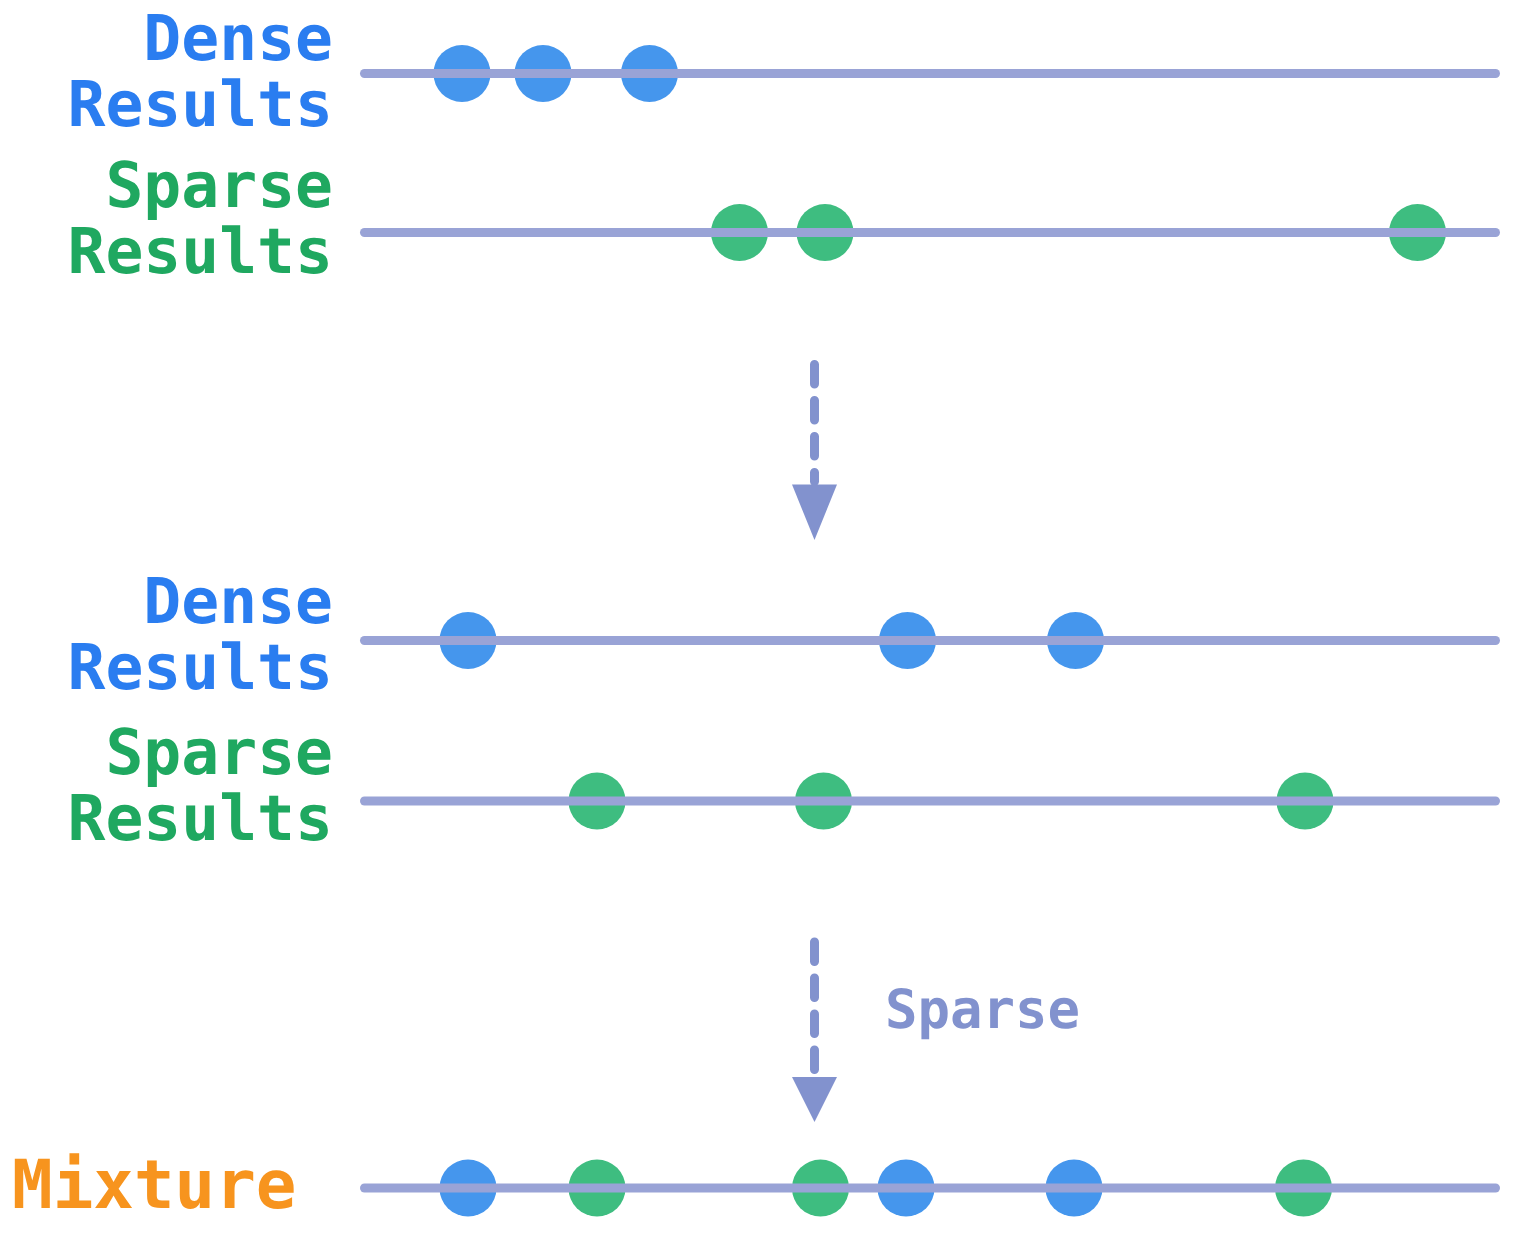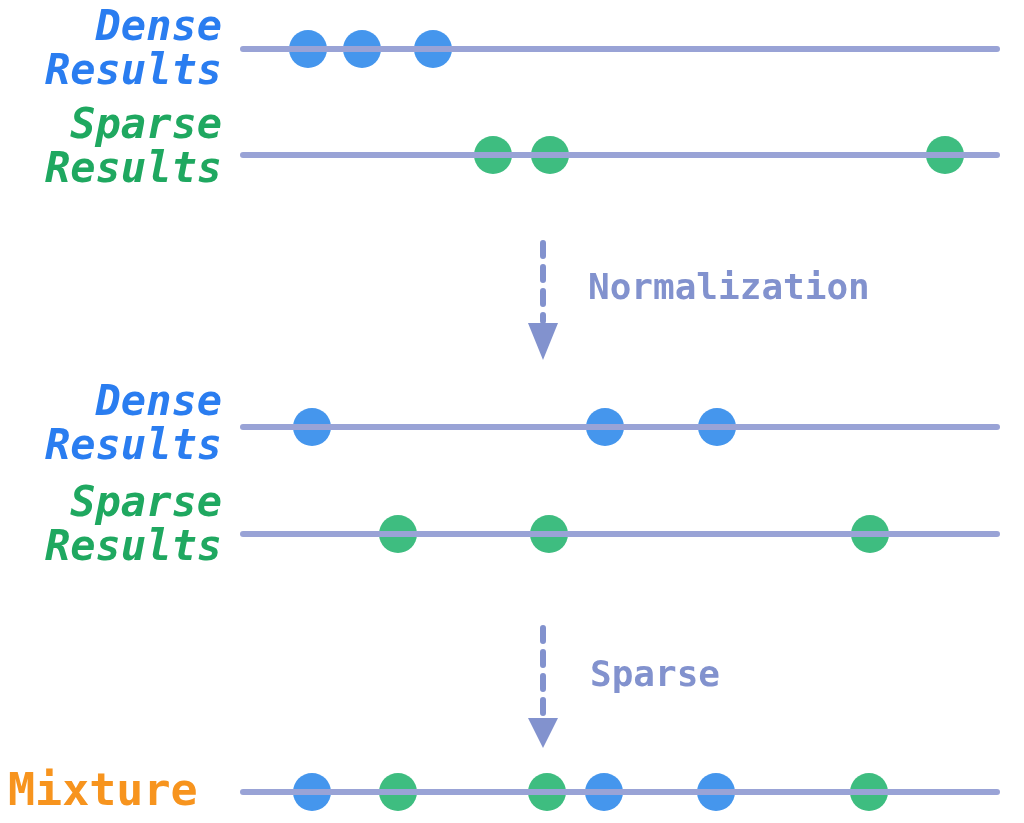--- a/index.html
+++ b/index.html
@@ -13,21 +13,20 @@
   }
   .row-label {
     position: absolute;
     left: 0;
     width: 222px;
     text-align: right;
     font-size: 42px;
     font-weight: bold;
     line-height: 44px;
     white-space: pre-line;
-    font-style: italic;
   }
   #label-dense-raw   { top: 4px; }
   #label-sparse-raw  { top: 102px; }
   #label-dense-norm  { top: 379px; }
   #label-sparse-norm { top: 480px; }
   .mixture-label {
     position: absolute;
     left: 8px;
     top: 767px;
     font-size: 45px;
@@ -95,21 +94,20 @@
       <span class="dot" style="left: 585px; top: 773px; height: 38px; width: 38px; background: rgb(69, 150, 237);"></span>
       <span class="dot" style="left: 697px; top: 773px; height: 38px; width: 38px; background: rgb(69, 150, 237);"></span>
       <span class="dot" style="left: 850px; top: 773px; height: 38px; width: 38px; background: rgb(62, 189, 128);"></span>
       <div class="track" style="left: 240px; width: 760px; top: 789px; height: 6px; background: rgb(153, 163, 214);"></div>
     </div>
 
   <svg class="arrow-svg" id="arrow-normalization" viewBox="0 0 40 130">
     <line x1="20" y1="8" x2="20" y2="86" stroke-width="6" stroke-linecap="round" stroke-dasharray="13 11" stroke="#8292ce"></line>
     <polygon points="5,88 35,88 20,125" stroke-linejoin="round" stroke-width="3" fill="#8292ce"></polygon>
   </svg>
-  <div class="process-label" id="label-normalization" style="color: rgb(130, 146, 206);">Normalization</div>
 
   <svg class="arrow-svg" id="arrow-fusion" viewBox="0 0 40 130">
     <line x1="20" y1="8" x2="20" y2="96" stroke-width="6" stroke-linecap="round" stroke-dasharray="13 11" stroke="#8292ce"></line>
     <polygon points="5,98 35,98 20,128" stroke-linejoin="round" stroke-width="3" fill="#8292ce"></polygon>
   </svg>
   <div class="process-label" id="label-fusion" style="color: rgb(130, 146, 206);">Sparse</div>
 
 </div>
 
 </body></html>

